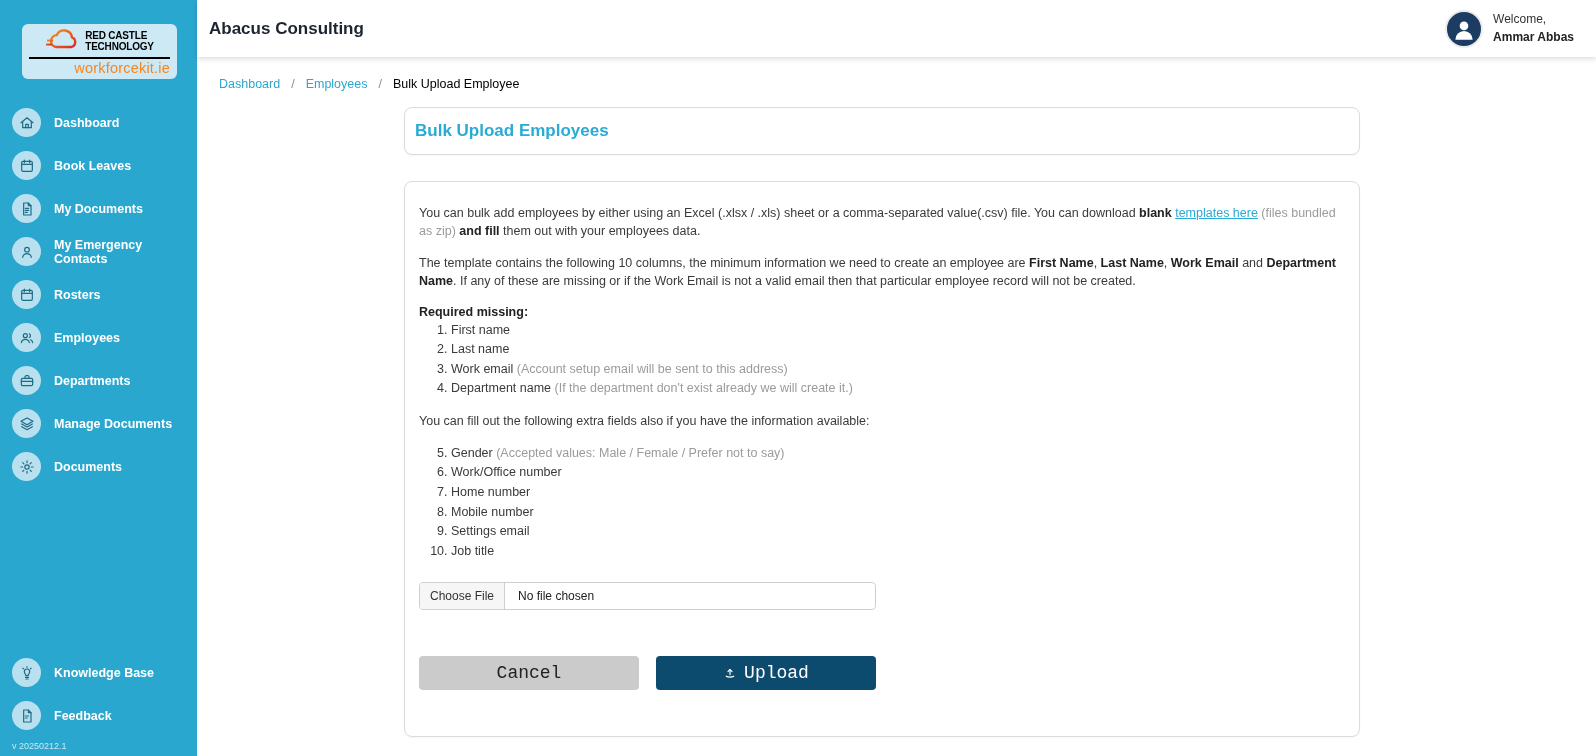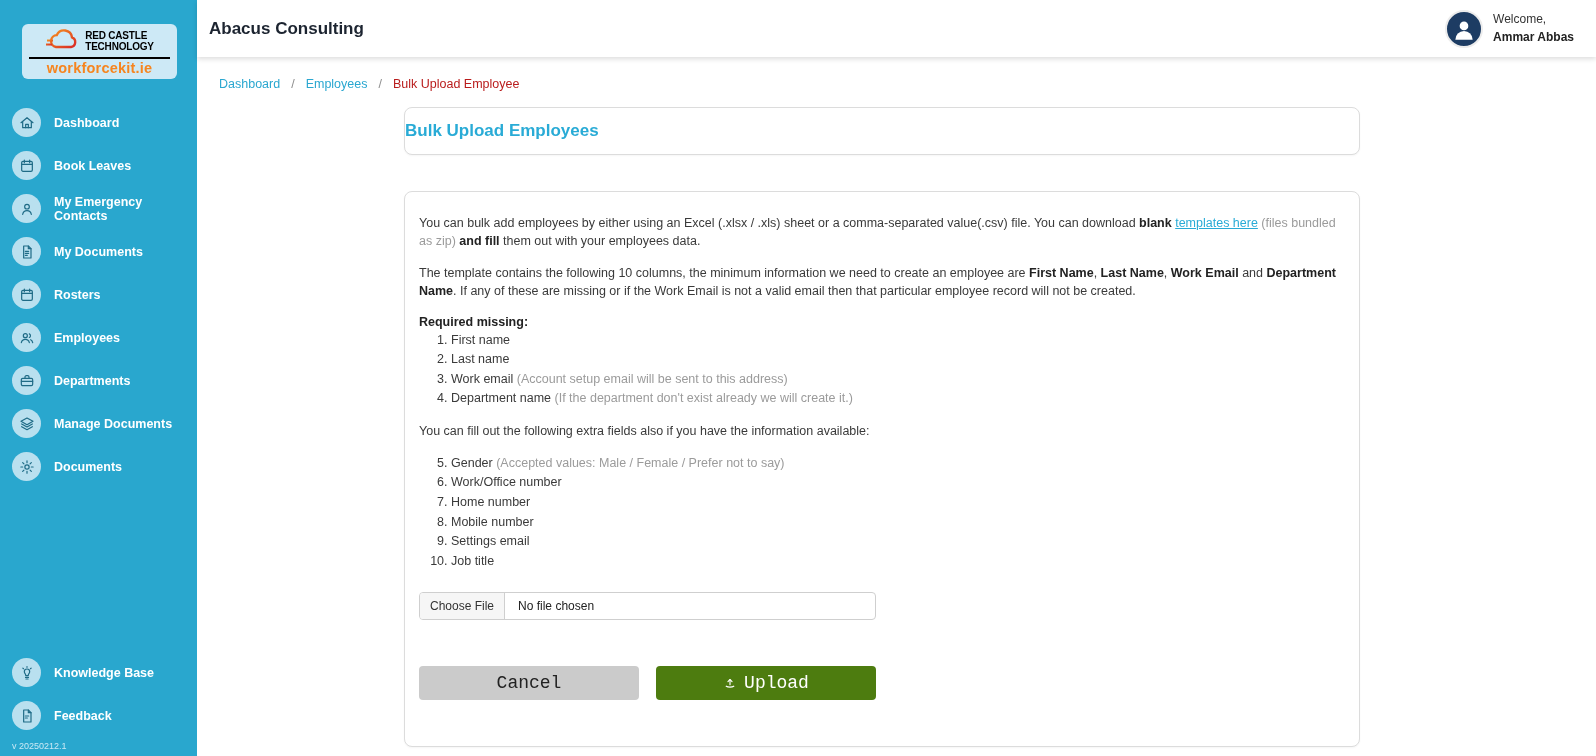--- a/index.html
+++ b/index.html
@@ -19,21 +19,21 @@
   .logo-box {
     background: #cde9f6; border-radius: 6px;
     margin: 24px 20px 8px 22px; padding: 4px 7px 3px;
     cursor: pointer;
   }
   .logo-top {
     display: flex; align-items: center; justify-content: center; gap: 4px;
     border-bottom: 2.5px solid #000; padding-bottom: 1px;
   }
   .logo-brand { font-size: 10px; font-weight: 800; color: #000; line-height: 1.08; letter-spacing: -0.2px; }
-  .logo-domain { color: #f6851f; font-size: 14.5px; font-weight: 700; text-align: center; margin-top: 1px; letter-spacing: 0.2px; }
+  .logo-domain { color: #f6851f; font-size: 14.5px; font-weight: 400; text-align: right; margin-top: 1px; letter-spacing: 0.2px; }
 
   nav.side-nav { margin-top: 14px; }
   nav.side-nav.bottom { margin-top: auto; margin-bottom: 2px; }
   .nav-item {
     display: flex; align-items: center; gap: 13px;
     padding: 7px 12px; cursor: pointer;
   }
   .nav-icon {
     width: 29px; height: 29px; border-radius: 50%; flex-shrink: 0;
     background: #b9e0ef; color: #1f6b86;
@@ -62,29 +62,29 @@
   .user-text { font-size: 12px; color: #333; line-height: 1.45; }
   .user-name { font-weight: 700; color: #222; }
 
   
   .breadcrumb {
     display: flex; align-items: center; gap: 11px;
     padding: 20px 0 16px 22px; font-size: 12.5px;
   }
   .crumb-link { color: #2aa7d0; text-decoration: none; cursor: pointer; }
   .crumb-sep { color: #8f8f8f; }
-  .crumb-current { color: #b91c1c; }
+  .crumb-current { color: #000000; }
 
   
   .content { padding-left: 207px; }
   .card {
     width: 956px; background: #fff; border: 1px solid #dcdcdc; border-radius: 8px;
     box-shadow: 0 1px 2px rgba(0,0,0,0.04);
   }
-  .title-card { padding: 13px 0; margin-bottom: 36px; }
+  .title-card { padding: 13px 10px; margin-bottom: 26px; }
   .page-title { color: #29abd6; font-size: 17px; font-weight: 700; margin: 0; }
 
   .body-card { padding: 10px 14px 46px; font-size: 12.5px; color: #3a3a3a; }
   .para { margin: 12px 0 14px; line-height: 1.45; }
   .b { font-weight: 700; color: #222; }
   .muted { color: #9b9b9b; }
   .link { color: #29abd6; text-decoration: underline; cursor: pointer; }
   .req-heading { font-weight: 700; color: #222; margin: 14px 0 2px; }
   ol.fields { margin: 2px 0 14px; padding-left: 32px; line-height: 1.45; }
   ol.fields li { margin: 1.5px 0; }
@@ -103,21 +103,21 @@
   .file-status { display: flex; align-items: center; padding: 0 13px; font-size: 12px; color: #222; }
 
   
   .actions { display: flex; gap: 17px; margin-top: 46px; }
   .btn {
     width: 220px; height: 34px; border: none; border-radius: 4px;
     font-size: 18px; font-family: Liberation Mono, monospace; cursor: pointer;
     display: flex; align-items: center; justify-content: center; gap: 7px;
   }
   .btn-cancel { background: #cbcbcb; color: #222; }
-  .btn-upload { background: #4d7c0f; color: #fff; }
+  .btn-upload { background: #0c4a6e; color: #fff; }
   .btn-upload svg { width: 14px; height: 14px; }
 </style>
 </head>
 <body>
 
 <div class="app">
 
   <aside class="sidebar">
     <div class="logo-box">
       <div class="logo-top">
@@ -157,35 +157,35 @@
           <svg viewBox="0 0 24 24" fill="none" stroke="currentColor" stroke-width="1.8" stroke-linecap="round" stroke-linejoin="round">
               <rect x="4" y="5" width="16" height="15" rx="2"></rect>
               <path d="M8 3v4M16 3v4M4 9.5h16"></path>
             </svg>
         </span>
         <span class="nav-label">Book Leaves</span>
       </div>
       <div class="nav-item">
         <span class="nav-icon">
           <svg viewBox="0 0 24 24" fill="none" stroke="currentColor" stroke-width="1.8" stroke-linecap="round" stroke-linejoin="round">
-              <circle cx="12" cy="8.5" r="3.5"></circle>
-              <path d="M5.5 20c.8-3.5 3.4-5.5 6.5-5.5s5.7 2 6.5 5.5"></path>
-            </svg>
-        </span>
-        <span class="nav-label">My Emergency Contacts</span>
-      </div>
-      <div class="nav-item">
-        <span class="nav-icon">
-          <svg viewBox="0 0 24 24" fill="none" stroke="currentColor" stroke-width="1.8" stroke-linecap="round" stroke-linejoin="round">
               <path d="M7 3h7l4 4v14H7z"></path>
               <path d="M14 3v4h4"></path>
               <path d="M9.5 11h5M9.5 14h5M9.5 17h3"></path>
             </svg>
         </span>
         <span class="nav-label">My Documents</span>
+      </div>
+      <div class="nav-item">
+        <span class="nav-icon">
+          <svg viewBox="0 0 24 24" fill="none" stroke="currentColor" stroke-width="1.8" stroke-linecap="round" stroke-linejoin="round">
+              <circle cx="12" cy="8.5" r="3.5"></circle>
+              <path d="M5.5 20c.8-3.5 3.4-5.5 6.5-5.5s5.7 2 6.5 5.5"></path>
+            </svg>
+        </span>
+        <span class="nav-label">My Emergency Contacts</span>
       </div>
       <div class="nav-item">
         <span class="nav-icon">
           <svg viewBox="0 0 24 24" fill="none" stroke="currentColor" stroke-width="1.8" stroke-linecap="round" stroke-linejoin="round">
               <rect x="4" y="5" width="16" height="15" rx="2"></rect>
               <path d="M8 3v4M16 3v4M4 9.5h16"></path>
             </svg>
         </span>
         <span class="nav-label">Rosters</span>
       </div>

